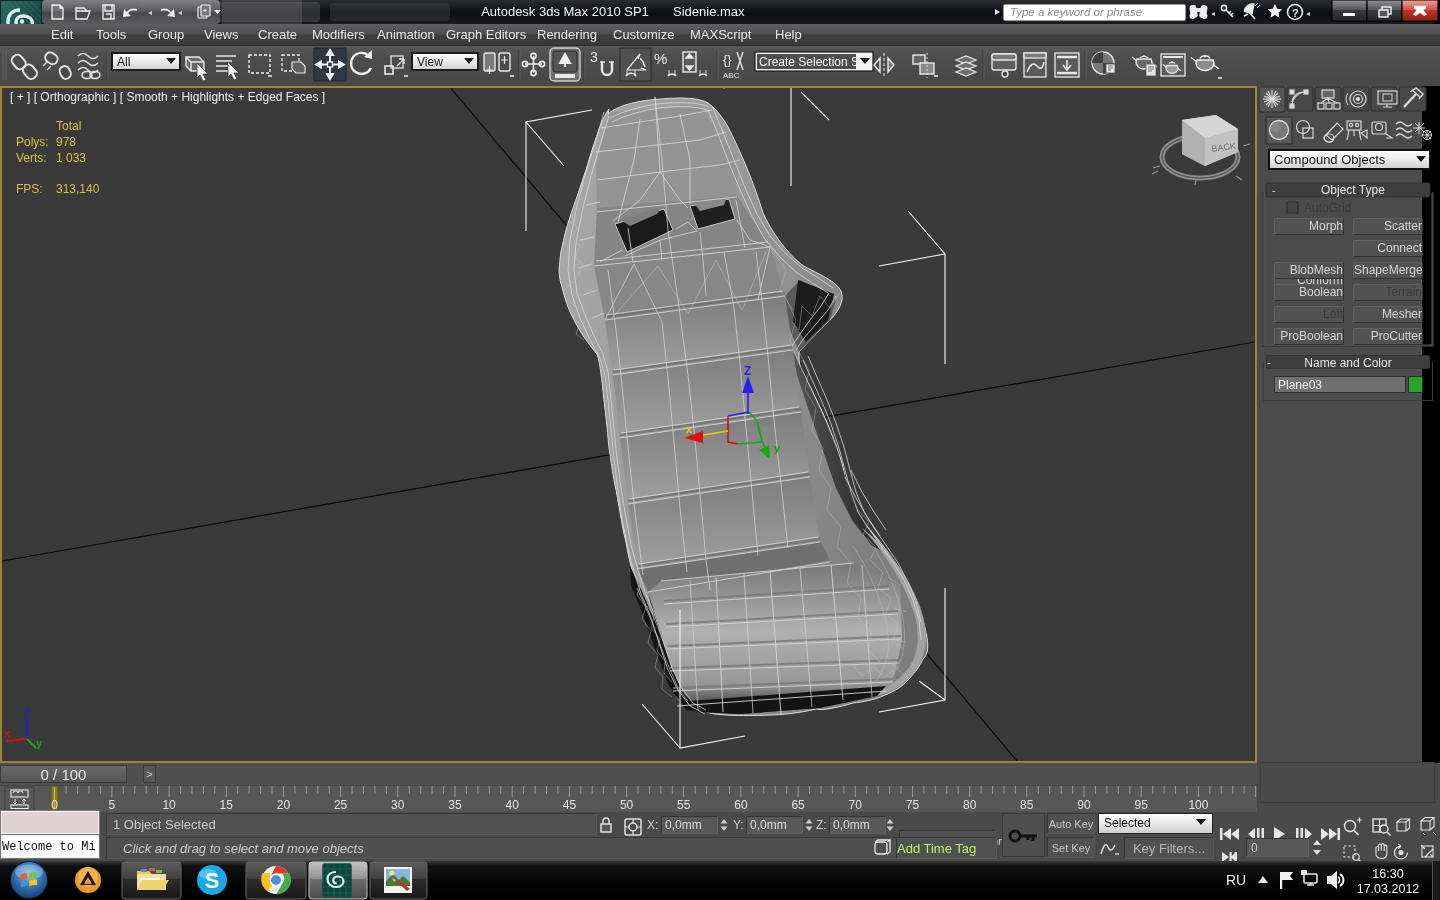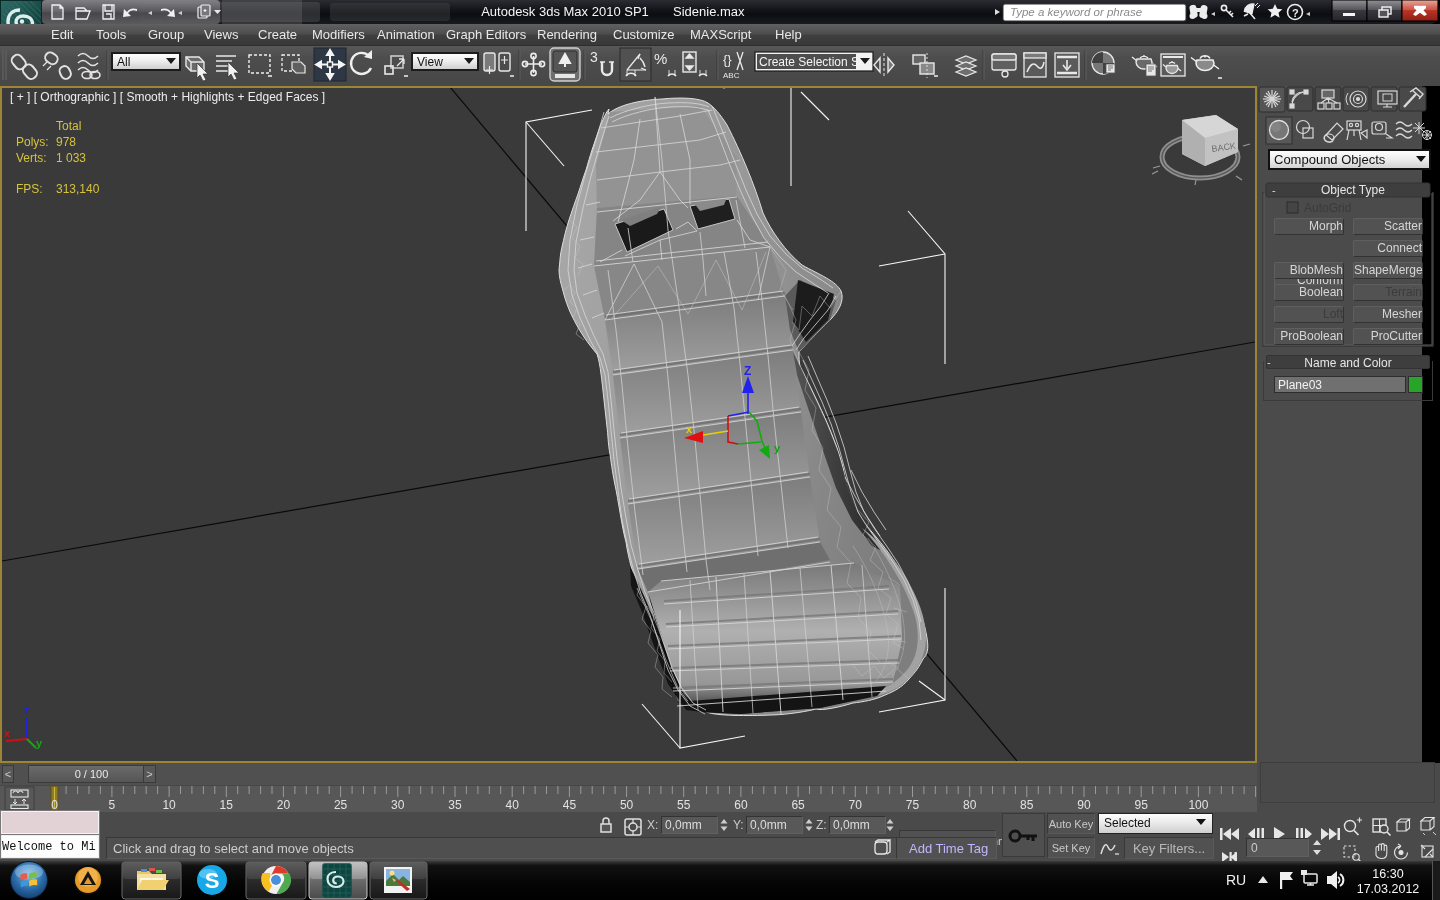--- a/index.html
+++ b/index.html
@@ -716,21 +716,21 @@
 <div class="panbtn" style="left:17px;top:242px;width:70px;height:17px;">ProBoolean</div>
 <div class="panbtn" style="left:96px;top:242px;width:70px;height:17px;">ProCutter</div>
 <div class="abs" style="left:6px;top:275px;width:170px;height:40px;border:1px solid #3a3a3a;border-top:none;"></div>
 <div class="abs" style="left:9px;top:269px;width:164px;height:14px;border-radius:2px;background:#3e3e3e;border:1px solid #333;color:#e6e6e6;font-size:12px;text-align:center;line-height:14px;">Name and Color</div>
 <div class="abs" style="left:10px;top:270px;font-size:11px;color:#ddd;">-</div>
 <div class="abs" style="left:17px;top:290px;width:132px;height:17px;background:#707070;border:1px solid #2e2e2e;color:#f2f2f2;font-size:12px;line-height:16px;padding-left:3px;">Plane03</div>
 <div class="abs" style="left:151px;top:290px;width:15px;height:17px;background:#28a428;border:1px solid #2e2e2e;"></div>
 </div>
 <div class="abs" id="timeslider">
 <div class="abs" style="left:2px;top:2px;width:12px;height:18px;background:#585858;border:1px solid #3a3a3a;color:#ccc;font-size:11px;text-align:center;line-height:17px;">&lt;</div>
-<div class="abs" style="left:28px;top:2px;width:127px;height:18px;background:linear-gradient(#6a6a6a,#555);border:1px solid #3a3a3a;color:#e8e8e8;font-size:11px;text-align:center;line-height:17px;">0 / 100</div>
+<div class="abs" style="left:0;top:2px;width:127px;height:18px;background:linear-gradient(#6a6a6a,#555);border:1px solid #3a3a3a;color:#e8e8e8;font-size:15px;text-align:center;line-height:17px;">0 / 100</div>
 <div class="abs" style="left:143px;top:2px;width:13px;height:18px;background:#585858;border:1px solid #3a3a3a;color:#ccc;font-size:11px;text-align:center;line-height:17px;">&gt;</div>
 </div>
 <div class="abs" id="trackbar">
 <svg width="1257" height="27" viewBox="0 0 1257 27">
 <rect x="0" y="0" width="1257" height="27" fill="#575757"></rect>
 <rect x="0" y="0" width="1257" height="1" fill="#474747"></rect>
 <g stroke="#3e3e3e" stroke-width="1">
 <rect x="5" y="2" width="29" height="23" fill="#585858"></rect>
 </g>
 <g stroke="#e8e8e8" fill="none" stroke-width="1.1">
@@ -872,21 +872,22 @@
         <text x="1141.2" y="24">95</text>
         <text x="1198.4" y="24">100</text>
       </g>
 </svg>
 </div>
 <div class="abs" style="left:1257px;top:763px;width:183px;height:49px;background:#4a4a4a;"></div>
 <div class="abs" style="left:1260px;top:762px;width:175px;height:41px;border:1px solid #3e3e3e;"></div>
 <div class="abs" id="statusbar">
 <div class="abs" style="left:1px;top:-1px;width:98px;height:23px;background:#e2d2d6;border:1px solid #f5f5f5;outline:1px solid #777;"></div>
 <div class="abs" style="left:1px;top:23px;width:98px;height:23px;background:#fdfdfd;border:1px solid #f0f0f0;outline:1px solid #777;font-family:'Liberation Mono',monospace;font-size:12px;color:#111;line-height:22px;">Welcome to Mi</div>
-<div class="sbox" style="left:106px;top:25px;width:891px;height:22px;line-height:21px;padding-left:6px;background:#4f4f4f;">Click and drag to select and move objects</div>
+<div class="sbox" style="left:106px;top:1px;width:491px;height:22px;line-height:21px;padding-left:6px;">1 Object Selected</div>
+<div class="sbox" style="left:106px;top:25px;width:891px;height:22px;line-height:21px;padding-left:16px;background:#4f4f4f;font-style:italic;">Click and drag to select and move objects</div>
 <svg class="abs" style="left:598px;top:2px;" width="48" height="26" viewBox="0 0 48 26">
 <g stroke="#e0e0e0" fill="none" stroke-width="1.5">
 <rect x="3" y="10" width="10" height="8" fill="#555"></rect>
 <path d="M5,10 v-3 a3,3 0 0 1 6,0 v3"></path>
 <rect x="27" y="5" width="16" height="16" rx="2"></rect>
 <circle cx="35" cy="13" r="4"></circle>
 <path d="M35,5 v4 M35,17 v4 M27,13 h4 M39,13 h4" stroke-width="1.2"></path>
 </g>
 </svg>
 <span class="abs" style="left:647px;top:6px;font-size:12px;color:#ccc;">X:</span>
@@ -902,21 +903,21 @@
 <path d="M171,3 l-3.5,4.5 h7 Z M171,15 l-3.5,-4.5 h7 Z"></path>
 </g>
 </svg>
 <div class="sbox" style="left:899px;top:18px;width:97px;height:22px;line-height:21px;padding-left:12px;font-size:11.5px;white-space:nowrap;">Grid = 10000,0mm</div>
 <svg class="abs" style="left:872px;top:25px;" width="22" height="22" viewBox="0 0 22 22">
 <g stroke="#e8e8e8" fill="none" stroke-width="1.3">
 <rect x="3" y="5" width="12" height="12" rx="3"></rect>
 <path d="M15,5 l3,-2 l0,12 l-3,2 M3,5 l3,-2 l12,0"></path>
 </g>
 </svg>
-<div class="sbox" style="left:896px;top:25px;width:101px;height:22px;line-height:21px;padding-left:12px;color:#c4b5fd;">Add Time Tag</div>
+<div class="sbox" style="left:896px;top:25px;width:101px;height:22px;line-height:21px;color:#bef264;">Add Time Tag</div>
 <div class="abs" style="left:1002px;top:1px;width:43px;height:44px;background:#4f4f4f;border:1px solid #3a3a3a;">
 <svg width="41" height="44" viewBox="0 0 41 44">
 <g stroke="#111" fill="none" stroke-width="3">
 <circle cx="12" cy="22" r="5"></circle>
 <path d="M17,22 L34,22 M30,22 L30,27 M25,22 L25,26"></path>
 </g>
 </svg>
 </div>
 <div class="sbox" style="left:1047px;top:1px;width:48px;height:21px;line-height:20px;text-align:center;color:#c8c8c8;font-size:11px;">Auto Key</div>
 <div class="sbox" style="left:1047px;top:25px;width:48px;height:21px;line-height:20px;text-align:center;color:#c8c8c8;font-size:11px;">Set Key</div>

